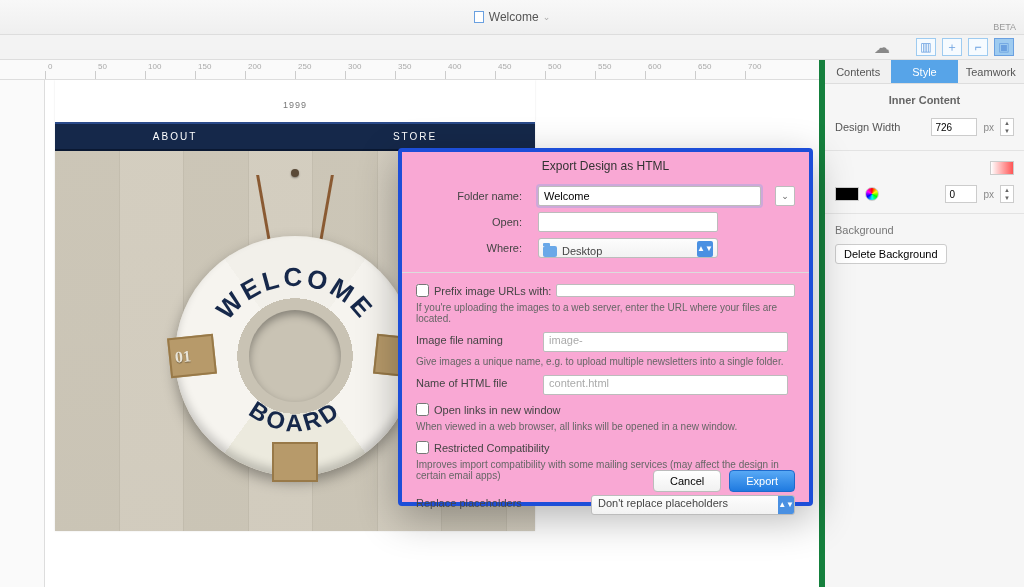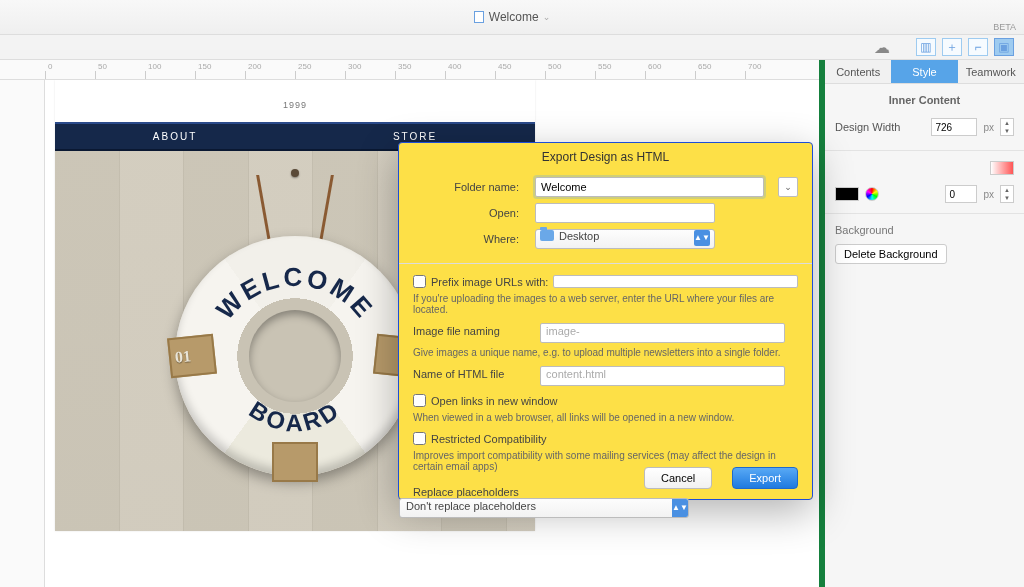--- a/index.html
+++ b/index.html
@@ -75,39 +75,39 @@
 .strap.s2 { right:-6px; top:50%; transform:translateY(-50%) rotate(6deg);}
 .strap.s3 { left:50%; bottom:-6px; transform:translateX(-50%);}
 .ring-text { position:absolute; left:0; top:0; width:240px; height:240px; }
 .ring-text svg { width:240px; height:240px;}
 .ring-text text { font-family:"Times New Roman",serif; font-weight:700; fill:#16284a; letter-spacing:3px;}
 .num { position:absolute; font-family:"Times New Roman",serif; font-weight:700; color:#e9e5d8; text-shadow:0 1px 1px rgba(0,0,0,.4); font-size:16px;}
 .num.n1 { left:4px; top:50%; transform:translateY(-50%);}
 .num.n2 { right:4px; top:50%; transform:translateY(-50%);}
 
 
-.dialog { position:absolute; left:398px; top:142px; width:415px; height:358px; background:#fde047; border:1px solid #1d4ed8; border-radius:4px; box-shadow:0 12px 40px rgba(0,0,0,.3); font-size:11px; color:#444;}
+.dialog { position:absolute; left:398px; top:148px; width:415px; height:358px; background:#f9a8d4; border:4px solid #1d4ed8; border-radius:4px; box-shadow:0 12px 40px rgba(0,0,0,.3); font-size:11px; color:#444;}
 .dialog .dtitle { text-align:center; padding:7px 0 10px; font-size:12px; color:#333;}
 .dialog .drow { display:flex; align-items:center; padding:3px 14px; gap:14px;}
 .dialog .dlabel { width:108px; text-align:right; padding-right:2px; color:#444;}
 .dialog input[type=text], .dialog .combobox, .dialog select { flex:1; height:20px; border:1px solid #bcbcbc; background:#fff; font-size:11px; padding:1px 5px; border-radius:2px;}
 .dialog .folder-name { border:2px solid #6aa8e8; outline:2px solid rgba(106,168,232,.3); flex:0 0 160px;}
 .dialog .history-btn { width:20px; height:20px; border:1px solid #bcbcbc; background:#fff; border-radius:2px; display:flex; align-items:center; justify-content:center; font-size:9px; color:#666;}
-.dialog .where { flex:0 0 180px; height:20px; background:linear-gradient(#fdfdfd,#f2f2f2); border:1px solid #bcbcbc; border-radius:3px; display:flex; align-items:flex-start; padding:0 4px; gap:5px;}
+.dialog .where { flex:0 0 180px; height:20px; background:linear-gradient(#fdfdfd,#f2f2f2); border:1px solid #bcbcbc; border-radius:3px; display:flex; align-items:flex-end; padding:0 4px; gap:5px;}
 .dialog .where .fold-icon { width:14px; height:11px; background:#6aa8e8; border-radius:2px; position:relative;}
 .dialog .where .fold-icon:before { content:""; position:absolute; left:0; top:-3px; width:7px; height:3px; background:#6aa8e8; border-radius:1px 1px 0 0;}
 .dialog .where .arrows { margin-left:auto; width:16px; height:16px; background:#4a90e2; border-radius:2px; color:#fff; display:flex; align-items:center; justify-content:center; font-size:8px; flex-direction:column; line-height:6px;}
 .dialog .hint { padding:2px 14px 6px 14px; font-size:10px; color:#666;}
 .dialog .sect-label { width:138px; display:inline-block; padding-left:14px; color:#444;}
 .dialog .textfield-wide { display:inline-block; width:245px; height:20px; border:1px solid #bcbcbc; background:#fff; font-size:11px; padding:1px 5px; color:#aaa; border-radius:2px;}
 .dialog .checkbox-row { padding:3px 14px; display:flex; align-items:center; gap:5px;}
 .dialog .checkbox-row input { width:13px; height:13px;}
-.dialog .select-wide { display:inline-block; width:290px; height:20px; background:linear-gradient(#fdfdfd,#f2f2f2); border:1px solid #bcbcbc; border-radius:3px; padding:1px 6px; position:relative;}
+.dialog .select-wide { display:inline-block; width:204px; height:20px; background:linear-gradient(#fdfdfd,#f2f2f2); border:1px solid #bcbcbc; border-radius:3px; padding:1px 6px; position:relative;margin-left:48px;}
 .dialog .select-wide .arrows { position:absolute; right:0; top:0; bottom:0; width:16px; background:#4a90e2; border-radius:0 2px 2px 0; color:#fff; display:flex; align-items:center; justify-content:center; font-size:8px; flex-direction:column; line-height:6px;}
-.dialog .buttons { position:absolute; right:14px; bottom:10px; display:flex; gap:20px;}
+.dialog .buttons { position:absolute; right:14px; bottom:10px; display:flex; gap:8px;}
 .dialog .btn { height:22px; padding:0 16px; border-radius:4px; border:1px solid #bcbcbc; background:linear-gradient(#fff,#f1f1f1); font-size:11px; cursor:pointer;}
 .dialog .btn.primary { background:linear-gradient(#58a9f5,#1f7ae0); color:#fff; border-color:#1f6acc;}
 .placeholder-ph { color:#aaa;}
 </style>
 </head>
 <body>
 
 <div class="titlebar">
   <span class="doc-icon"></span>
   <span>Welcome</span>

